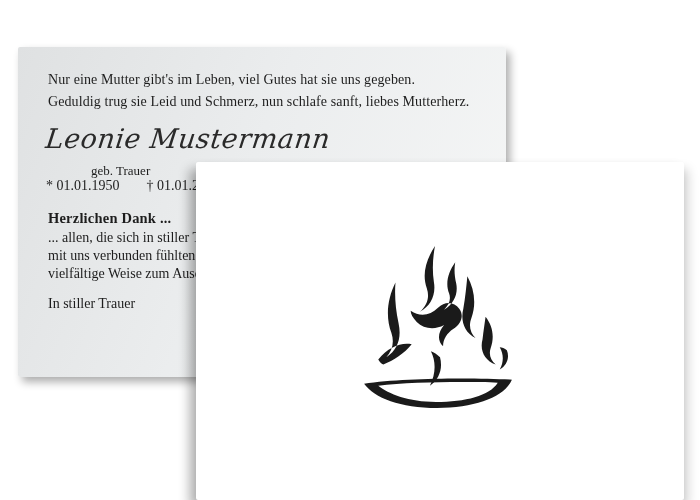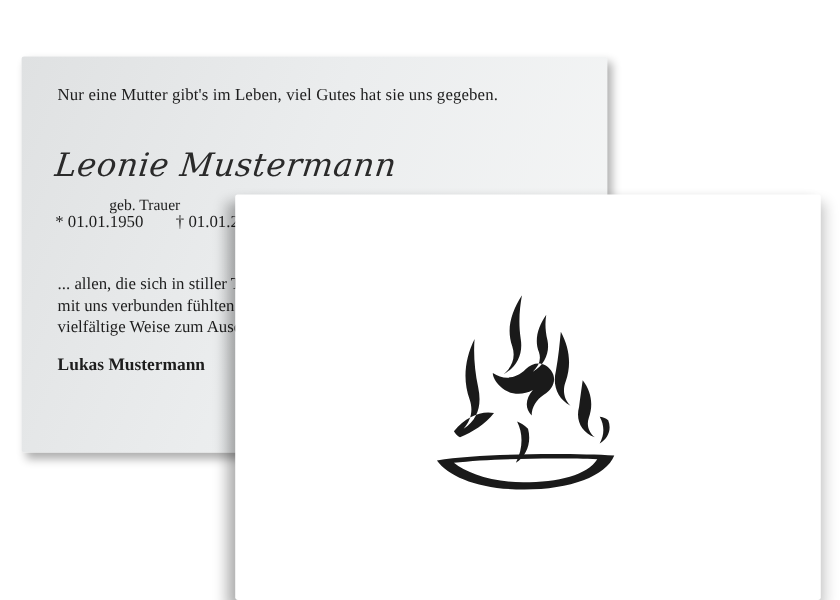--- a/index.html
+++ b/index.html
@@ -62,42 +62,44 @@
 </style>
 </head>
 <body>
 
 <div class="stage">
 
   <div class="card back-card">
 
     <div class="txt verse">
       <div>Nur eine Mutter gibt's im Leben, viel Gutes hat sie uns gegeben.</div>
+      <div>Geduldig trug sie Leid und Schmerz, nun schlafe sanft, liebes Mutterherz.</div>
     </div>
 
     <div class="txt name">
       <span class="skew">Leonie Mustermann</span>
     </div>
 
     <div class="txt gebname">geb. Trauer</div>
 
     <div class="txt dates">
       <span>* 01.01.1950</span>
       <span>† 01.01.2006</span>
     </div>
 
+    <div class="txt thanks-title">Herzlichen Dank ...</div>
 
     <div class="txt thanks-para">
       <div>... allen, die sich in stiller Trauer</div>
       <div>mit uns verbunden fühlten und ihre</div>
       <div>vielfältige Weise zum Ausdruck</div>
     </div>
 
     <div class="txt closing">
-      <div class="bold-line">Lukas Mustermann</div>
+      <div>In stiller Trauer</div>
     </div>
 
   </div>
 
   <div class="card front-card">
     <svg class="motif" viewBox="0 0 150 162" xmlns="http://www.w3.org/2000/svg" aria-hidden="true">
 
       <path fill="#1a1a1a" fill-rule="evenodd" d="
         M 72,0 C 63,14 59,28 64,42 C 67,51 64,59 57,65 C 68,59 73,48 71,36 C 69,23 70,11 72,0 Z
         M 92,16 C 85,26 82,37 86,47 C 88,53 86,58 81,63 C 91,57 95,47 93,37 C 91,29 91,22 92,16 Z

